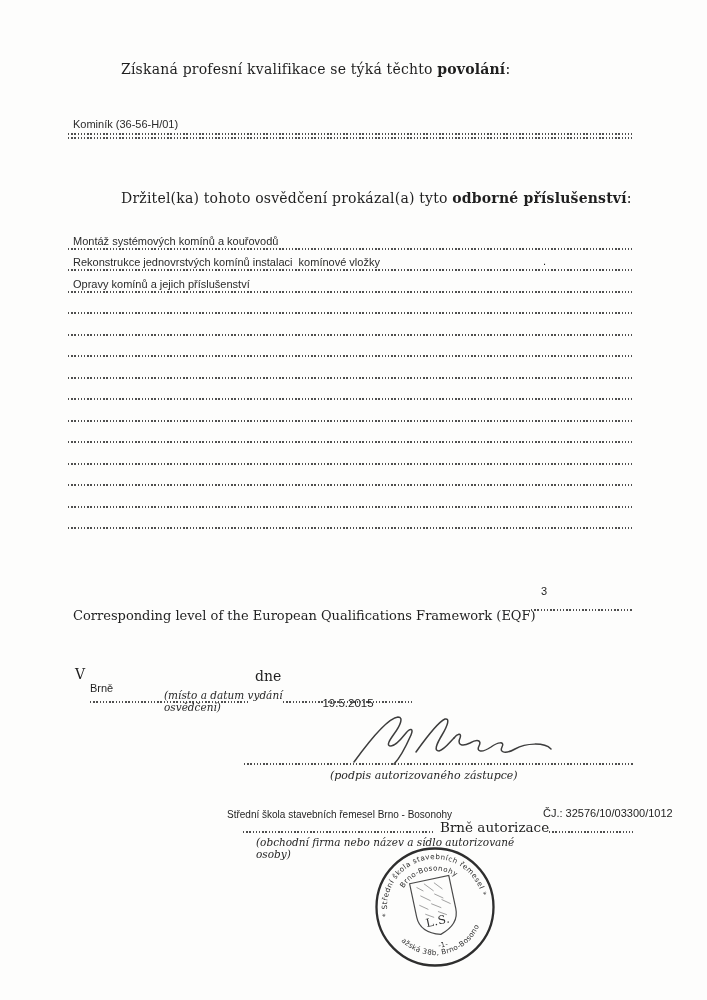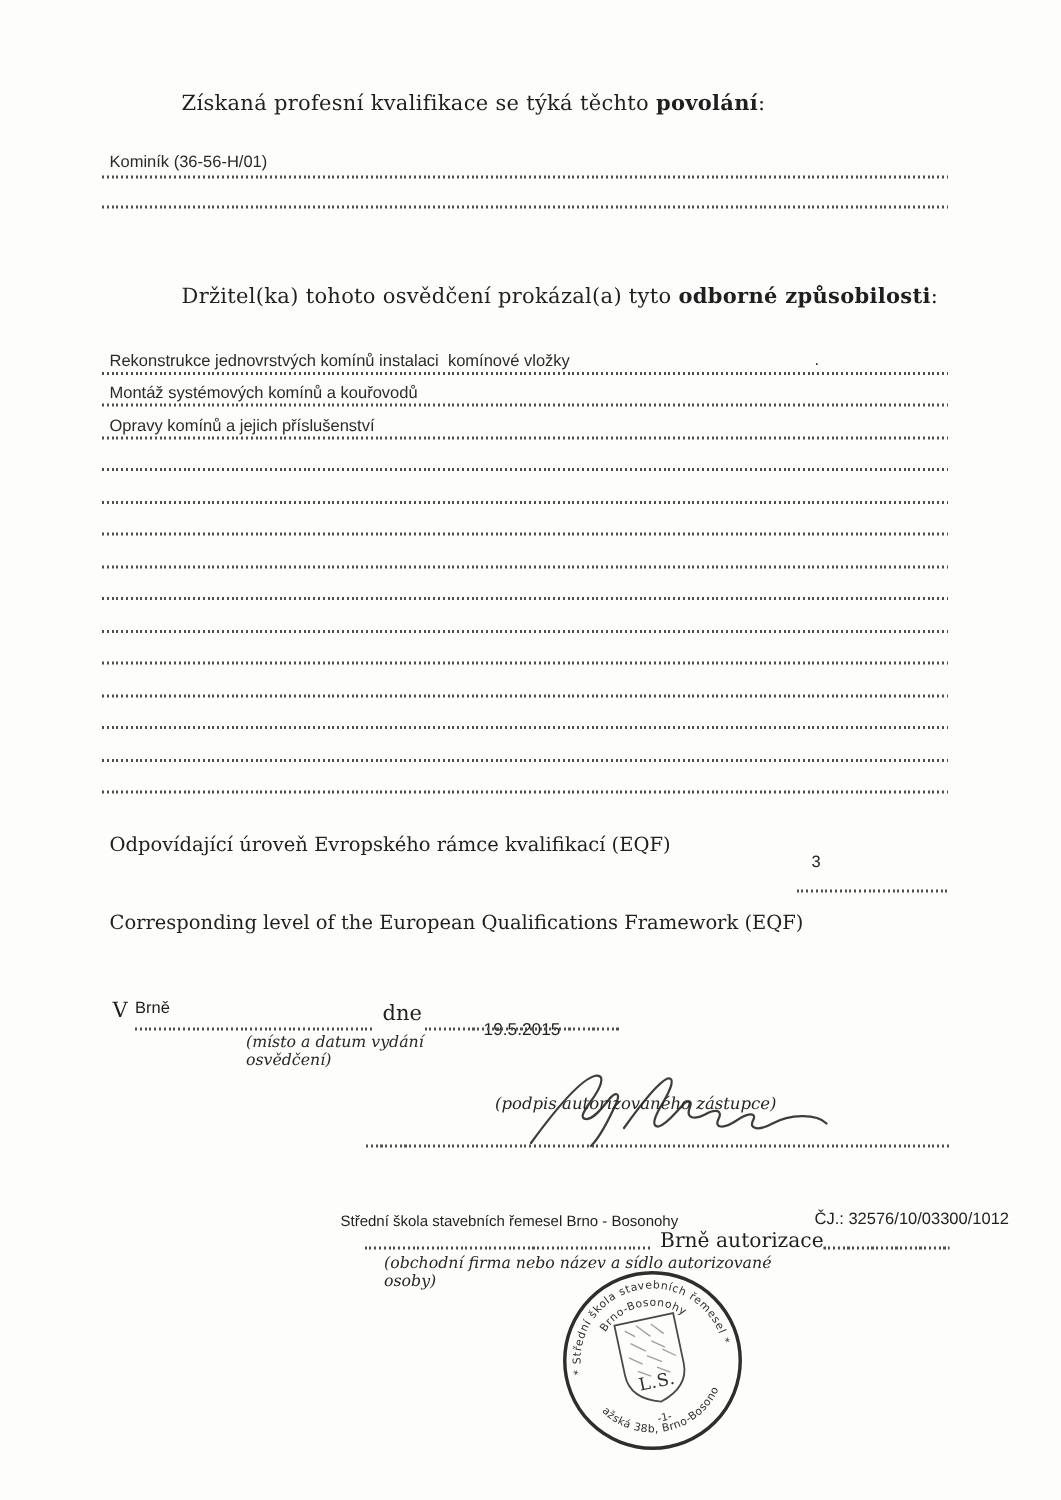--- a/index.html
+++ b/index.html
@@ -18,21 +18,21 @@
   .serif{font-family:"DejaVu Serif",serif;}
   .sans{font-family:"Liberation Sans","DejaVu Sans",sans-serif;}
   .it{font-style:italic;}
   .b{font-weight:bold;}
   .heading{font-size:14px;letter-spacing:.2px;margin-left:48px;}
   .filltxt{font-size:11px;color:#2a2a2a;white-space:pre-wrap;}
   .dotline{
     position:absolute;height:1.7px;
     background:repeating-linear-gradient(90deg,var(--line) 0 1.4px,transparent 1.4px 3.2px);
   }
-  .row{position:absolute;}
+  .row{position:absolute;margin-top:16px;}
   .row .dotfill{
     position:absolute;left:0;right:0;bottom:0;height:1.7px;
     background:repeating-linear-gradient(90deg,var(--line) 0 1.4px,transparent 1.4px 3.2px);
   }
   .comp-rows{position:absolute;left:68px;top:228px;width:564px;}
   .comp-row{position:relative;height:21.5px;}
   .comp-row .dotfill{
     position:absolute;left:0;right:0;bottom:0;height:1.7px;
     background:repeating-linear-gradient(90deg,var(--line) 0 1.4px,transparent 1.4px 3.2px);
   }
@@ -49,31 +49,31 @@
     <span>Získaná profesní kvalifikace se týká těchto </span><span class="b">povolání</span><span>:</span>
   </div>
 
   <div class="row" style="left:68px;top:99px;width:564px;height:20px;">
     <span class="abs filltxt sans" style="left:5px;top:3px;">Kominík (36-56-H/01)</span>
     <span class="dotfill"></span>
   </div>
   <div class="dotline" style="left:68px;top:137px;width:564px;"></div>
 
   <div class="abs heading serif" style="left:73px;top:190px;">
-    <span>Držitel(ka) tohoto osvědčení prokázal(a) tyto </span><span class="b">odborné způsobilosti</span><span>:</span>
+    <span>Držitel(ka) tohoto osvědčení prokázal(a) tyto </span><span class="b">odborné příslušenství</span><span>:</span>
   </div>
 
   <div class="comp-rows">
     <div class="comp-row">
-      <span class="filltxt sans">Rekonstrukce jednovrstvých komínů instalaci  komínové vložky</span>
-      <span class="abs sans" style="right:86px;bottom:4px;font-size:11px;">.</span>
+      <span class="filltxt sans">Montáž systémových komínů a kouřovodů</span>
       <span class="dotfill"></span>
     </div>
     <div class="comp-row">
-      <span class="filltxt sans">Montáž systémových komínů a kouřovodů</span>
+      <span class="filltxt sans">Rekonstrukce jednovrstvých komínů instalaci  komínové vložky</span>
+      <span class="abs sans" style="right:86px;bottom:4px;font-size:11px;">.</span>
       <span class="dotfill"></span>
     </div>
     <div class="comp-row">
       <span class="filltxt sans">Opravy komínů a jejich příslušenství</span>
       <span class="dotfill"></span>
     </div>
     <div class="comp-row">
         <span class="dotfill"></span>
       </div>
     <div class="comp-row">
@@ -101,21 +101,20 @@
         <span class="dotfill"></span>
       </div>
     <div class="comp-row">
         <span class="dotfill"></span>
       </div>
     <div class="comp-row">
         <span class="dotfill"></span>
       </div>
   </div>
 
-  <div class="abs serif" style="left:73px;top:556px;font-size:13px;">Odpovídající úroveň Evropského rámce kvalifikací (EQF)</div>
   <div class="abs serif" style="left:73px;top:608px;font-size:13px;">Corresponding level of the European Qualifications Framework (EQF)</div>
   <div class="row" style="left:531px;top:569px;width:102px;height:26px;">
     <span class="abs sans" style="left:10px;top:0;font-size:11px;">3</span>
     <span class="dotfill"></span>
   </div>
 
   <div class="abs serif" style="left:75px;top:666px;font-size:14px;">V</div>
   <div class="row" style="left:90px;top:665px;width:158px;height:22px;">
     <span class="abs sans" style="left:0;right:0;top:1px;font-size:11px;">Brně</span>
     <span class="dotfill"></span>
@@ -126,21 +125,21 @@
     <span class="dotfill"></span>
   </div>
   <div class="abs caption serif it" style="left:164px;top:689px;width:162px;">(místo a datum vydání osvědčení)</div>
 
   <svg class="abs" style="left:348px;top:712px;" width="212" height="56" viewBox="0 0 212 56">
     <path d="M6 50 C22 28 40 6 50 5 C56 5 52 14 46 22 C41 29 38 34 43 34 C48 34 54 26 58 21 C62 16 66 16 63 23 C59 32 53 45 46 52" fill="none" stroke="#3d3d3d" stroke-width="1.5" stroke-linecap="round"></path>
     <path d="M68 40 C78 26 90 10 97 7 C102 6 100 13 94 23 C88 33 86 39 91 39 C96 38 102 30 106 26" fill="none" stroke="#3d3d3d" stroke-width="1.5" stroke-linecap="round"></path>
     <path d="M106 26 C109 22 114 20 112 26 C109 33 114 35 122 31 C129 27 134 28 131 34 C128 40 134 41 143 35 C150 30 157 29 154 35 C151 41 158 42 167 37 C178 31 196 30 203 37" fill="none" stroke="#3d3d3d" stroke-width="1.5" stroke-linecap="round"></path>
   </svg>
   <div class="dotline" style="left:244px;top:763px;width:390px;"></div>
-  <div class="abs caption serif it" style="left:330px;top:729px;width:215px;font-size:11px;">(podpis autorizovaného zástupce)</div>
+  <div class="abs caption serif it" style="left:330px;top:769px;width:215px;font-size:11px;">(podpis autorizovaného zástupce)</div>
 
   <div class="abs sans" style="left:227px;top:809px;font-size:10px;">Střední škola stavebních řemesel Brno - Bosonohy</div>
   <div class="abs sans" style="left:543px;top:807px;font-size:11px;">ČJ.: 32576/10/03300/1012</div>
   <div class="dotline" style="left:243px;top:831px;width:192px;"></div>
   <div class="abs serif" style="left:440px;top:819px;font-size:13.5px;">Brně autorizace</div>
   <div class="dotline" style="left:549px;top:831px;width:84px;"></div>
   <div class="abs caption serif it" style="left:256px;top:836px;width:280px;">(obchodní firma nebo název a sídlo autorizované osoby)</div>
 
   <svg class="abs" style="left:373px;top:845px;" width="124" height="124" viewBox="0 0 124 124">
     <defs>

